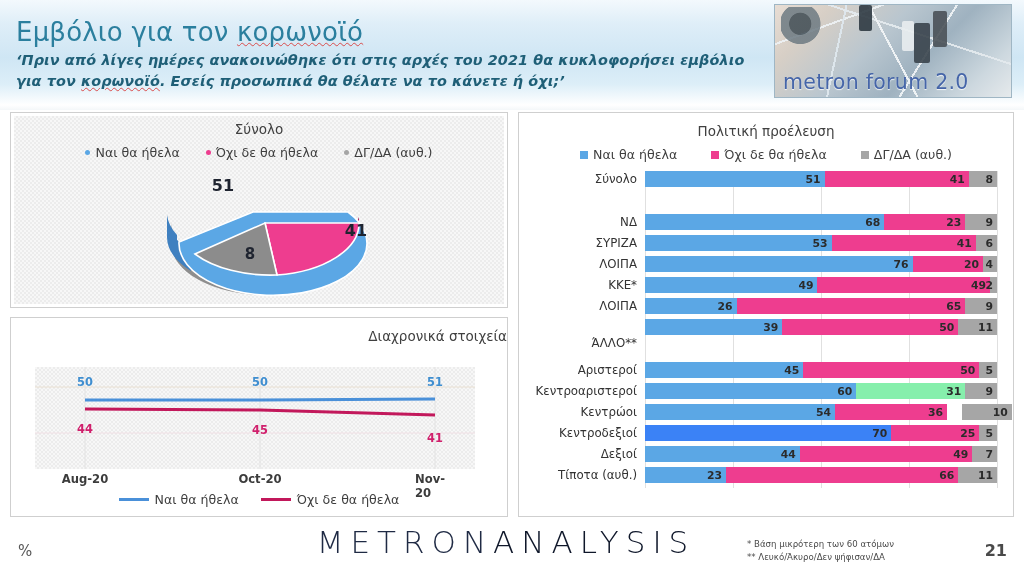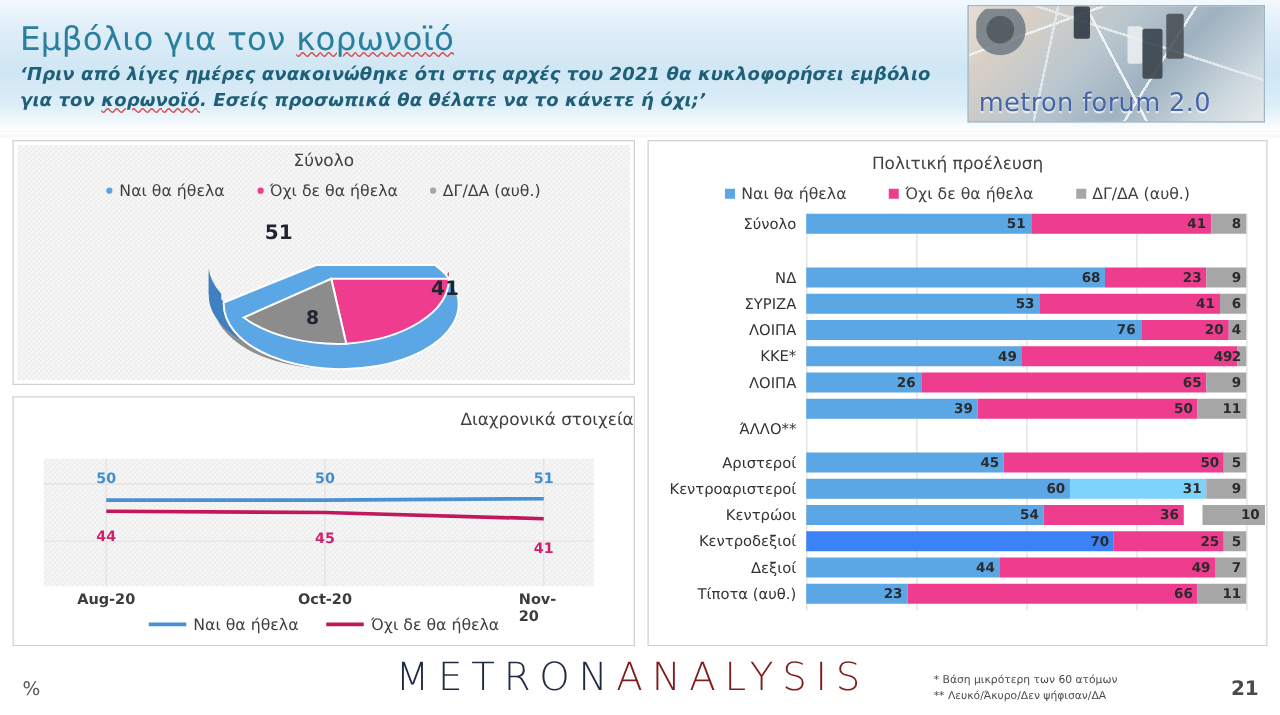--- a/index.html
+++ b/index.html
@@ -136,21 +136,21 @@
   .grid-v{position:absolute;top:0;bottom:0;width:1px;background:#e0e0e0;}
 
   
   .footer{position:absolute;left:0;top:517px;width:1024px;height:55px;background:#fff;}
   .pct{position:absolute;left:18px;top:25px;font-size:15px;color:#585858;}
   .brand{
     position:absolute;left:296px;top:524px;width:420px;text-align:center;
     font-size:31px;letter-spacing:7px;font-weight:300;white-space:nowrap;
   }
   .brand .m{color:#1f2a44;}
-  .brand .a{color:#7f1d1d;}
+  .brand .a{color:#0f172a;}
   .notes{position:absolute;left:747px;top:538px;font-size:8.6px;color:#4a4a4a;line-height:1.5;}
   .pageno{position:absolute;right:17px;top:541px;font-size:16px;color:#4a4a4a;font-weight:bold;}
 </style>
 </head>
 <body>
 
 <div id="slide">
 
   <div class="header">
     <div class="title">
@@ -379,21 +379,21 @@
               <span style="color: rgb(43, 43, 43);">5</span>
             </div>
           </div>
         </div>
         <div class="brow" style="top: 212px; width: 476px;">
           <div class="blabel" style="top: 0px; line-height: 16px;">Κεντροαριστεροί</div>
           <div class="btrack">
             <div class="seg" style="left: 0px; width: 211.2px; background: rgb(91, 167, 229);">
               <span>60</span>
             </div>
-            <div class="seg" style="left: 211.2px; width: 109.12px; background: #7dd3fc;">
+            <div class="seg" style="left: 211.2px; width: 109.12px; background: #86efac;">
               <span>31</span>
             </div>
             <div class="seg" style="left: 320.32px; width: 31.68px; background: rgb(166, 166, 166);">
               <span style="color: rgb(43, 43, 43);">9</span>
             </div>
           </div>
         </div>
         <div class="brow" style="top: 233px; width: 476px;">
           <div class="blabel" style="top: 0px; line-height: 16px;">Κεντρώοι</div>
           <div class="btrack">

